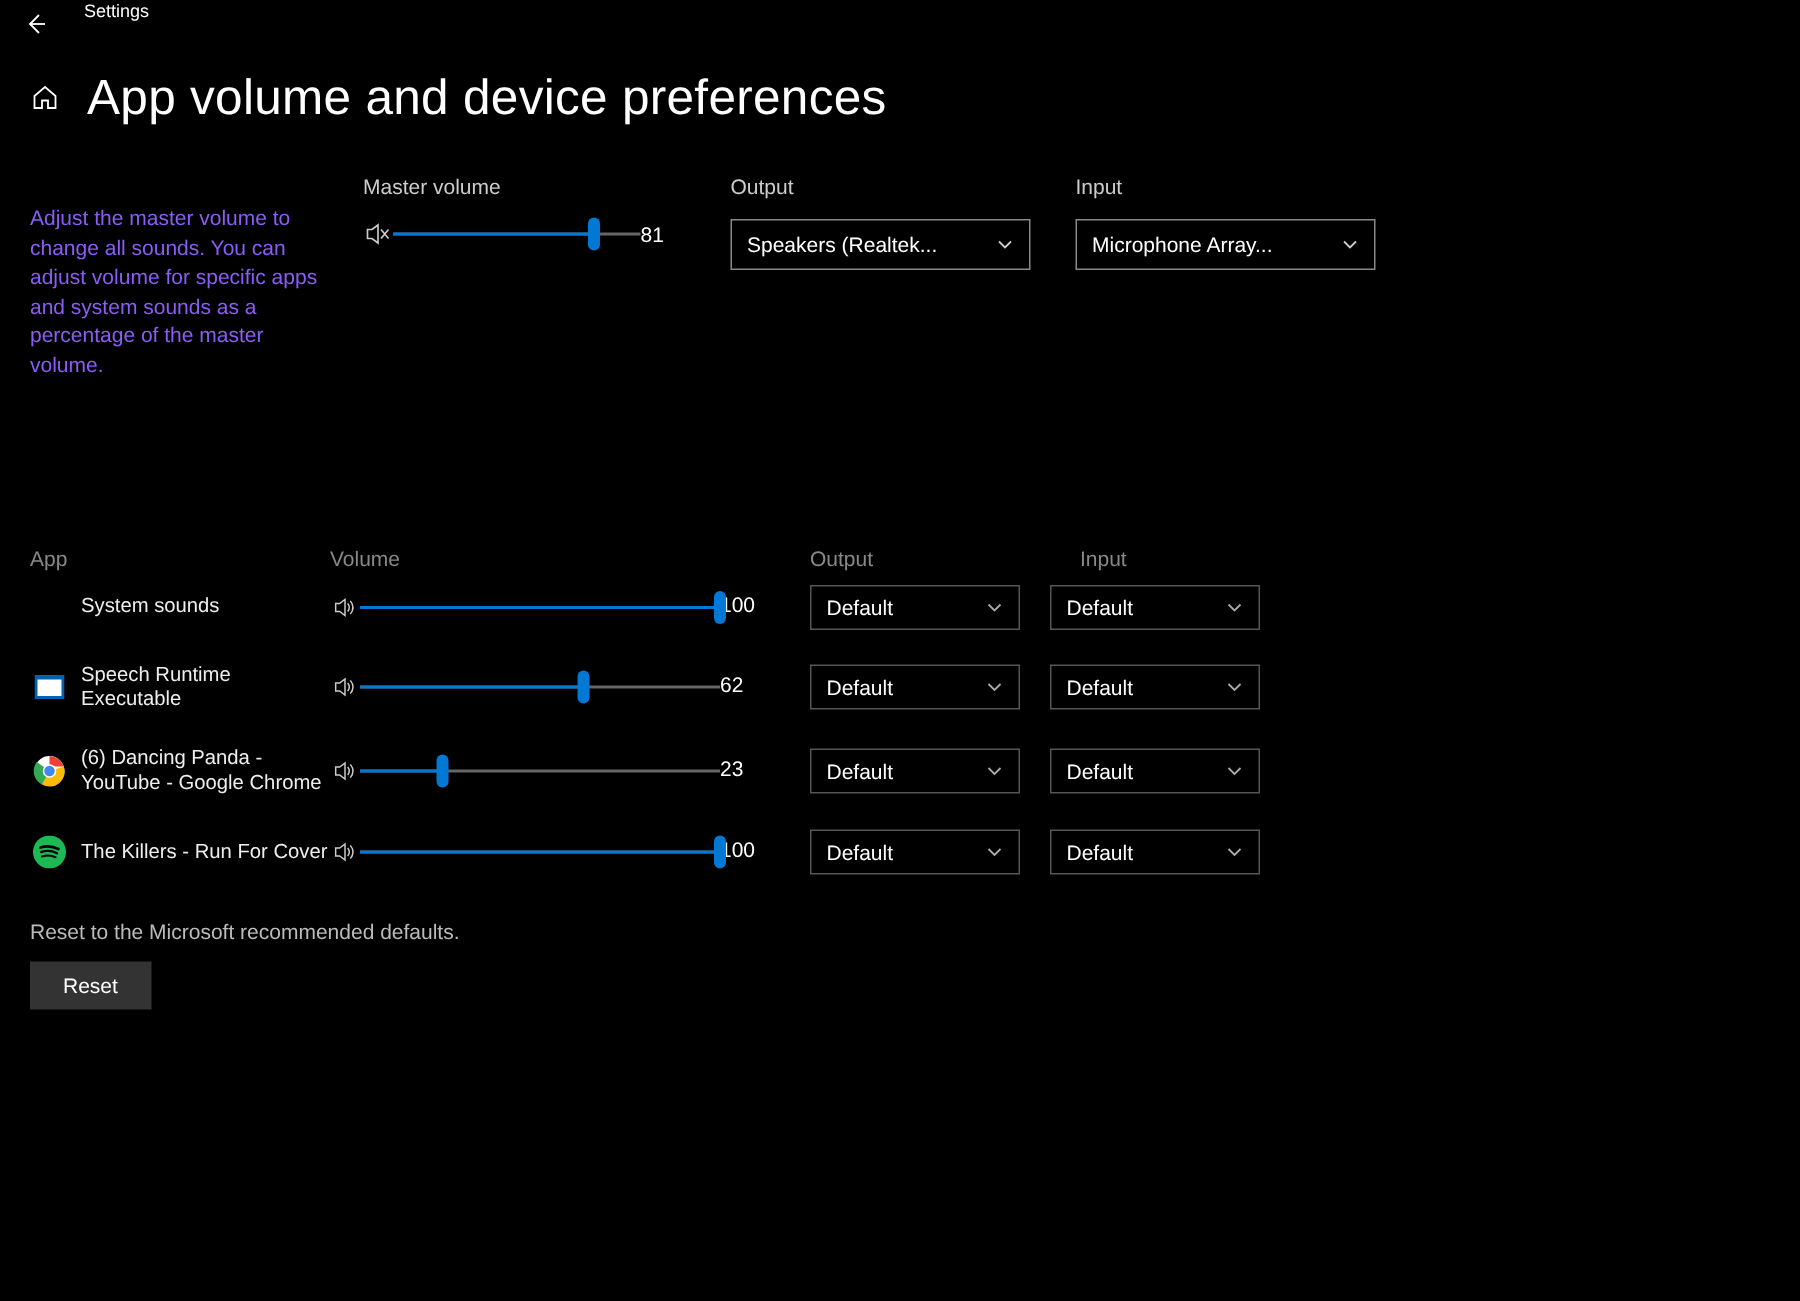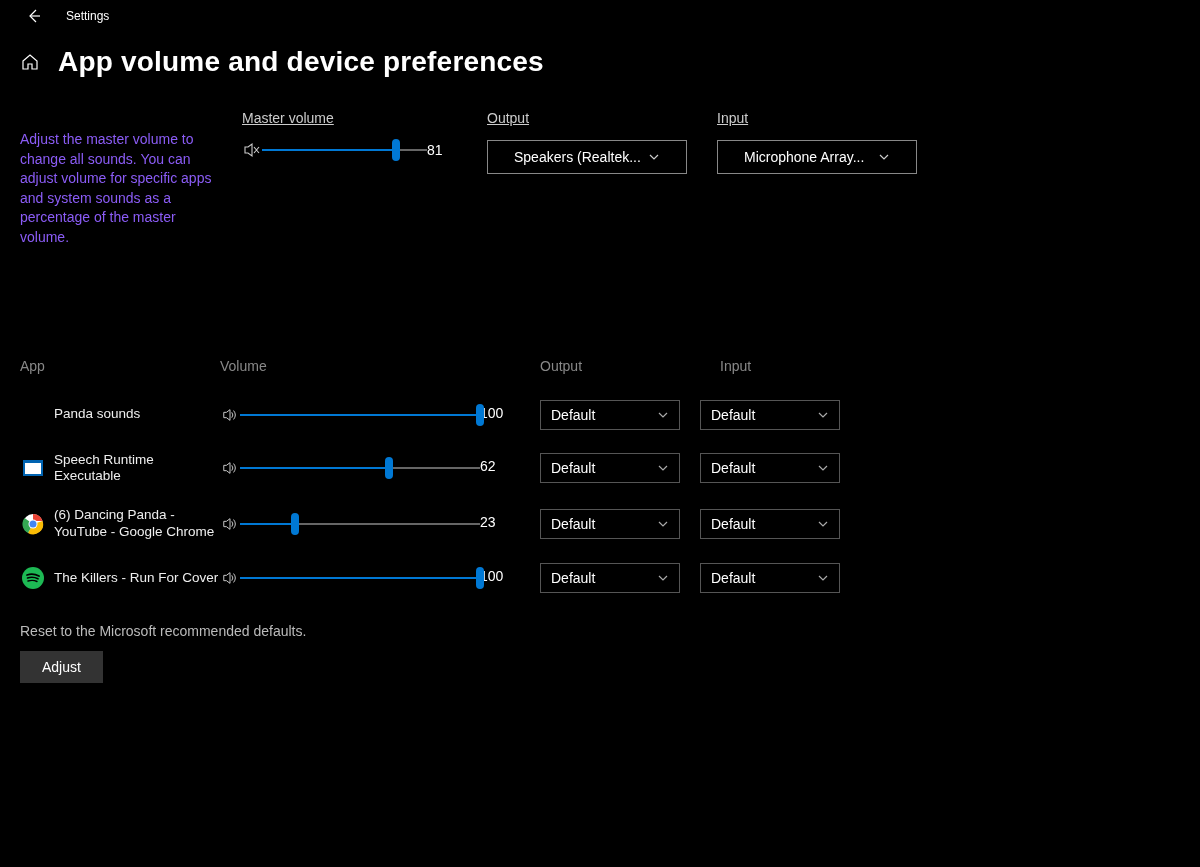--- a/index.html
+++ b/index.html
@@ -7,23 +7,23 @@
     background: #000;
     color: #fff;
     font-family: "Segoe UI", -apple-system, sans-serif;
     font-size: 14px;
     width: 1200px;
     height: 867px;
     overflow: hidden;
   }
   .titlebar {
     display: flex;
-    align-items: center;
+    align-items: flex-start;
     height: 32px;
-    padding-left: 18px;
+    padding-left: 8px;
     gap: 16px;
   }
   .back-btn {
     width: 32px;
     height: 32px;
     display: flex;
     align-items: center;
     justify-content: center;
     cursor: pointer;
   }
@@ -41,22 +41,22 @@
     margin-bottom: 32px;
   }
   .home-icon {
     width: 20px;
     height: 20px;
     display: flex;
     align-items: center;
     justify-content: center;
   }
   .page-title {
-    font-size: 28px;
-    font-weight: 700;
+    font-size: 33px;
+    font-weight: 400;
     letter-spacing: 0.2px;
   }
   .master-section {
     display: flex;
     align-items: flex-start;
     gap: 30px;
     margin-bottom: 110px;
   }
   .description {
     width: 192px;
@@ -65,21 +65,20 @@
     line-height: 1.4;
     padding-top: 20px;
   }
   .master-volume-col {
     width: 215px;
   }
   .col-label {
     font-size: 14px;
     color: #ccc;
     margin-bottom: 14px;
-    text-decoration: underline;
   }
   .volume-control-row {
     display: flex;
     align-items: center;
     gap: 0;
   }
   .vol-icon {
     width: 20px;
     height: 20px;
     display: flex;
@@ -121,21 +120,21 @@
   }
   .select-col {
     width: 200px;
   }
   .select-box {
     border: 1px solid #666;
     height: 34px;
     display: flex;
     align-items: center;
     justify-content: space-between;
-    padding: 0 26px;
+    padding: 0 10px;
     cursor: pointer;
     font-size: 14px;
   }
   .select-box.big {
     border: 1px solid #888;
   }
   .chevron {
     width: 12px;
     height: 12px;
     display: flex;
@@ -143,21 +142,21 @@
     justify-content: center;
   }
   .apps-section {
     width: 860px;
   }
   .apps-header {
     display: flex;
     align-items: center;
     color: #888;
     font-size: 14px;
-    margin-bottom: 26px;
+    margin-bottom: 10px;
   }
   .col-app   { width: 200px; }
   .col-vol   { width: 320px; }
   .col-out   { width: 180px; }
   .col-in    { width: 160px; }
   .app-row {
     display: flex;
     align-items: center;
     margin-bottom: 22px;
   }
@@ -297,21 +296,21 @@
     <div class="apps-header">
       <div class="col-app">App</div>
       <div class="col-vol">Volume</div>
       <div class="col-out">Output</div>
       <div class="col-in">Input</div>
     </div>
 
     <div id="app-rows">
         <div class="app-row">
           <div class="app-name-cell" style="padding-left: 34px;">
-            <div class="app-name">Panda sounds</div>
+            <div class="app-name">System sounds</div>
           </div>
           <div class="app-volume-cell">
             <div class="vol-icon">
               <svg width="16" height="16" viewBox="0 0 18 18">
                 <path d="M2 6 L5 6 L9 3 L9 15 L5 12 L2 12 Z" stroke="#ccc" stroke-width="1.1" fill="none"></path>
                 <path d="M11 6 Q13.5 9 11 12" stroke="#ccc" stroke-width="1.1" fill="none"></path>
                 <path d="M13 4 Q17 9 13 14" stroke="#ccc" stroke-width="1.1" fill="none"></path>
               </svg>
             </div>
             <div class="slider-wrap">
@@ -488,18 +487,18 @@
                   <path d="M2 4 L6 8 L10 4" stroke="#aaa" stroke-width="1.2" fill="none"></path>
                 </svg>
               </span>
             </div>
           </div>
         </div>
       </div>
 
     <div class="reset-section">
       <div class="reset-text">Reset to the Microsoft recommended defaults.</div>
-      <button class="reset-btn">Adjust</button>
+      <button class="reset-btn">Reset</button>
     </div>
 
   </div>
 
 </div>
 
 </body></html>

